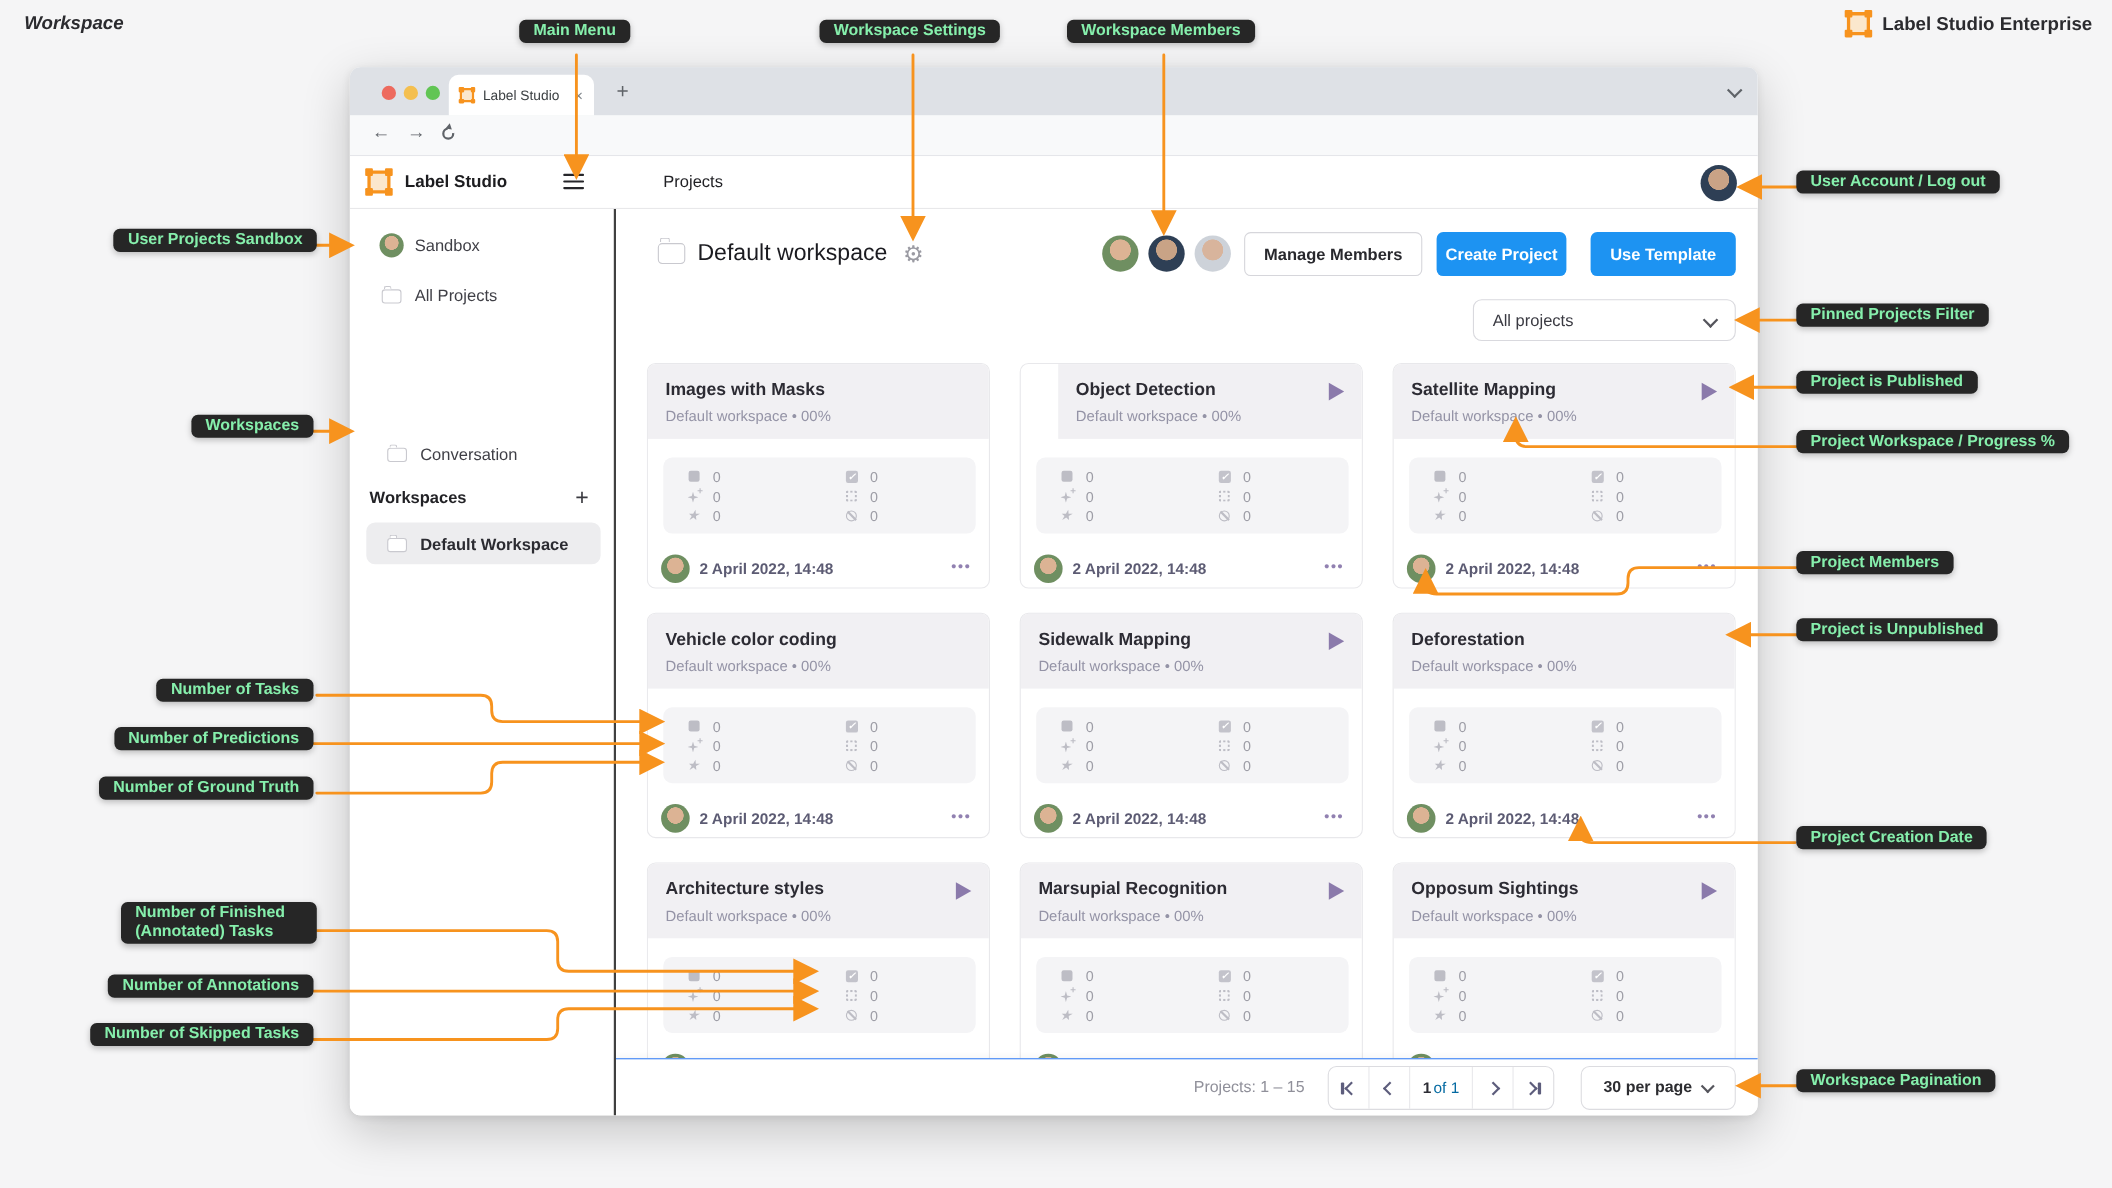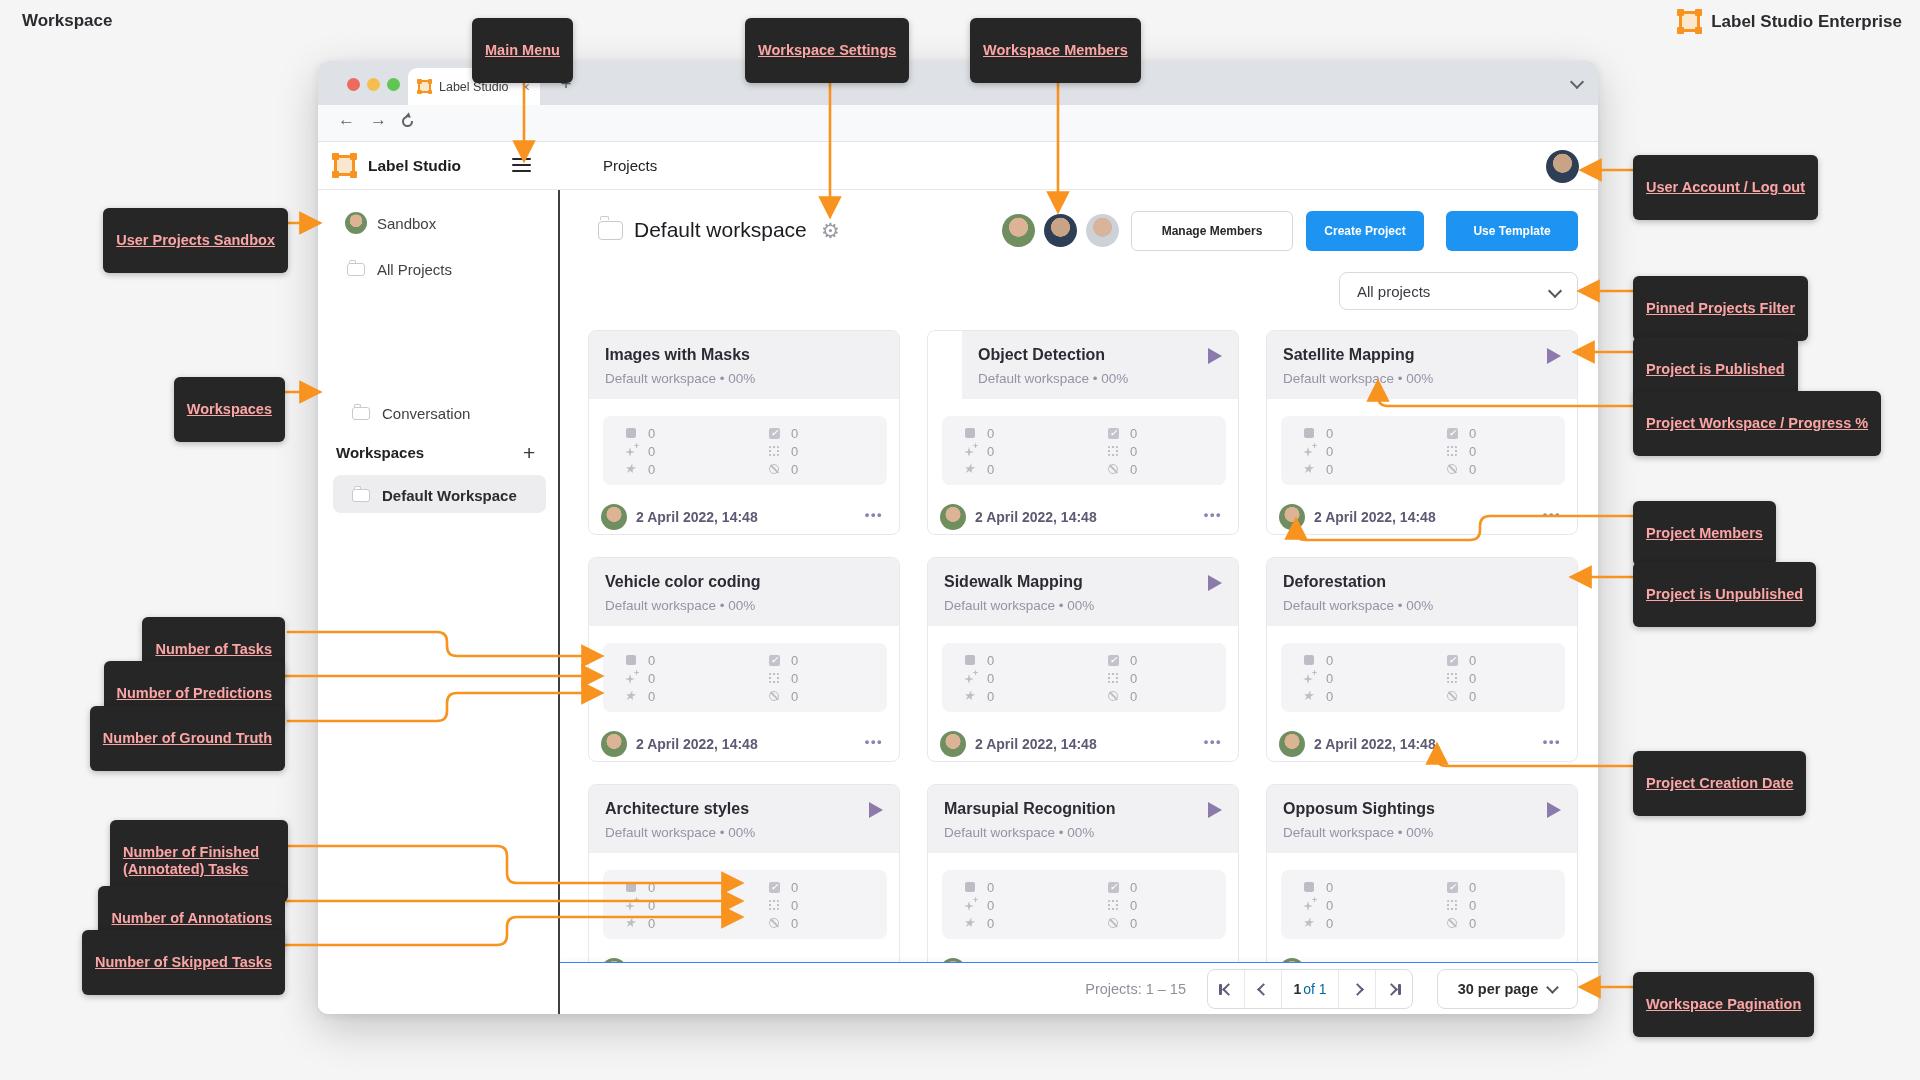--- a/index.html
+++ b/index.html
@@ -1,20 +1,20 @@
 <!DOCTYPE html>
 <html><head>
 <meta charset="utf-8">
 <style>
   html,body{margin:0;padding:0;background:#f5f5f6;}
   .stage{position:relative;width:1920px;height:1080px;background:#f5f5f6;
          font-family:"Liberation Sans",sans-serif;overflow:hidden;}
 
   
-  .page-title{position:absolute;left:22px;top:11px;font-size:17px;font-weight:700;color:#2b2b2f;}
+  .page-title{position:absolute;left:22px;top:11px;font-size:17px;font-weight:700;color:#2b2b2f;font-style:italic;}
   .brand{position:absolute;right:18px;top:11px;display:flex;align-items:center;gap:11px;}
   .brand-text{font-size:17px;font-weight:700;color:#2b2b2f;}
 
   
   .lslogo{position:relative;width:21px;height:21px;background:#fbe7cd;border:3px solid #f7931e;border-radius:2px;box-sizing:border-box;}
   .lslogo i{position:absolute;width:7px;height:7px;background:#f7931e;border-radius:1px;}
   .lslogo i:nth-child(1){left:-5px;top:-5px}.lslogo i:nth-child(2){right:-5px;top:-5px}
   .lslogo i:nth-child(3){left:-5px;bottom:-5px}.lslogo i:nth-child(4){right:-5px;bottom:-5px}
   .lslogo.sm{width:13px;height:13px;border-width:2px}
   .lslogo.sm i{width:4.5px;height:4.5px}
@@ -80,21 +80,21 @@
   .ws-plus{position:absolute;left:205px;top:251px;font-size:21px;color:#3a3a40;font-weight:400;}
   .ws-selected{position:absolute;left:15px;top:285px;width:213px;height:38px;background:#ededef;border-radius:8px;}
 
   
   .wsh-folder{position:absolute;left:280px;top:160px;width:25px;height:19px;border-width:1.8px;border-radius:4px;}
   .wsh-folder::before{top:-6px;width:9px;height:4px;}
   .wsh-title{position:absolute;left:316px;top:157px;font-size:21px;font-weight:500;color:#1b1b20;}
   .gear{position:absolute;left:503px;top:158px;font-size:21px;color:#9b9ba3;}
   .member-av{position:absolute;top:153px;width:33px;height:33px;border-radius:50%;}
   .btn{position:absolute;top:150px;height:40px;border-radius:6px;display:flex;align-items:center;justify-content:center;
-       font-size:12px;font-weight:700;box-sizing:border-box;}
+       font-size:15px;font-weight:700;box-sizing:border-box;}
   .btn.ghost{background:#fff;border:1px solid #d6d6db;color:#28282d;}
   .btn.blue{background:#1d93f2;color:#fff;}
 
   .filter-select{position:absolute;left:1021px;top:211px;width:239px;height:38px;background:#fff;border:1px solid #d9d9de;border-radius:8px;
        display:flex;align-items:center;font-size:15px;color:#3a3a42;padding-left:17px;box-sizing:border-box;}
   .chev{width:8px;height:8px;border-right:2px solid #55555c;border-bottom:2px solid #55555c;transform:rotate(45deg);}
   .filter-select .chev{position:absolute;right:17px;top:13px;}
 
   
   .grid{position:absolute;left:270px;top:269px;width:990px;height:632px;overflow:hidden;}
@@ -137,22 +137,22 @@
   .pchev{width:7px;height:7px;border-right:2.2px solid #5d5d7c;border-top:2.2px solid #5d5d7c;}
   .pchev.left{transform:rotate(-135deg);}.pchev.right{transform:rotate(45deg);}
   .pbar{width:2.2px;height:11px;background:#5d5d7c;border-radius:1px;}
   .pnow{font-size:14px;font-weight:700;color:#2c2c34;}
   .pof{font-size:14px;color:#0369a1;margin-left:0;}
   .perpage{position:absolute;left:877px;top:6px;width:141px;height:40px;border:1px solid #dcdce0;border-radius:8px;background:#fff;
            display:flex;align-items:center;justify-content:center;gap:10px;font-size:14.5px;font-weight:700;color:#2c2c30;box-sizing:border-box;}
   .perpage .chev{width:7px;height:7px;margin-top:-3px;}
 
   
-  .callout{position:absolute;background:#262626;color:#fca5a5;font-size:14.5px;font-weight:700;line-height:17px;
-           padding:24px 13px;border-radius:6px;white-space:nowrap;box-shadow:0 2px 6px rgba(0,0,0,.25);z-index:60;text-decoration:underline;}
+  .callout{position:absolute;background:#262626;color:#86efac;font-size:14.5px;font-weight:700;line-height:17px;
+           padding:2px 13px;border-radius:6px;white-space:nowrap;box-shadow:0 2px 6px rgba(0,0,0,.25);z-index:60;}
   .callout.wrap{white-space:normal;width:152px;text-align:left;}
   .arrows{position:absolute;left:0;top:0;width:1920px;height:1080px;z-index:50;pointer-events:none;}
 </style>
 </head>
 <body>
 
 <div class="stage">
 
   <div class="page-title">Workspace</div>
   <div class="brand">

